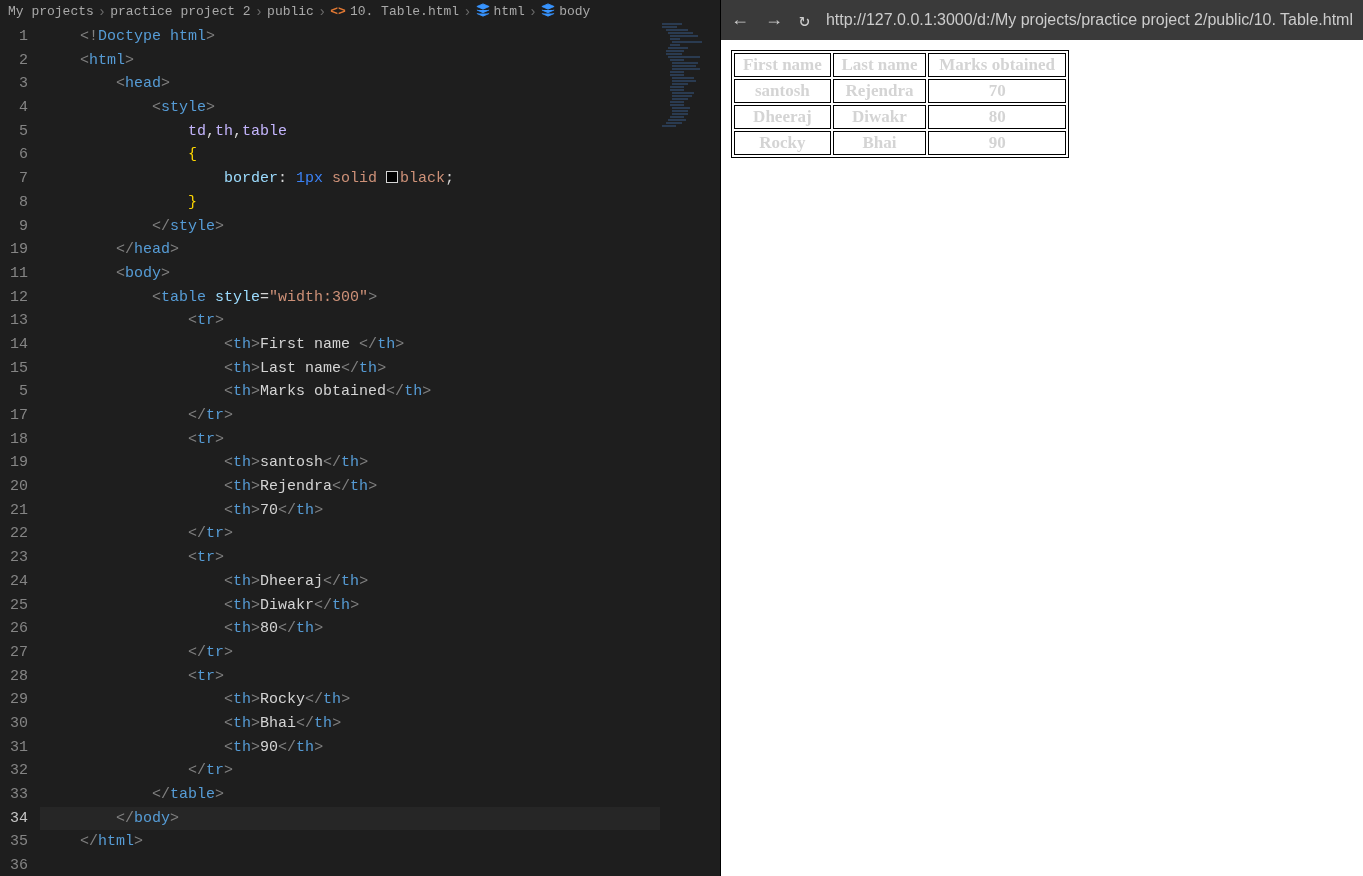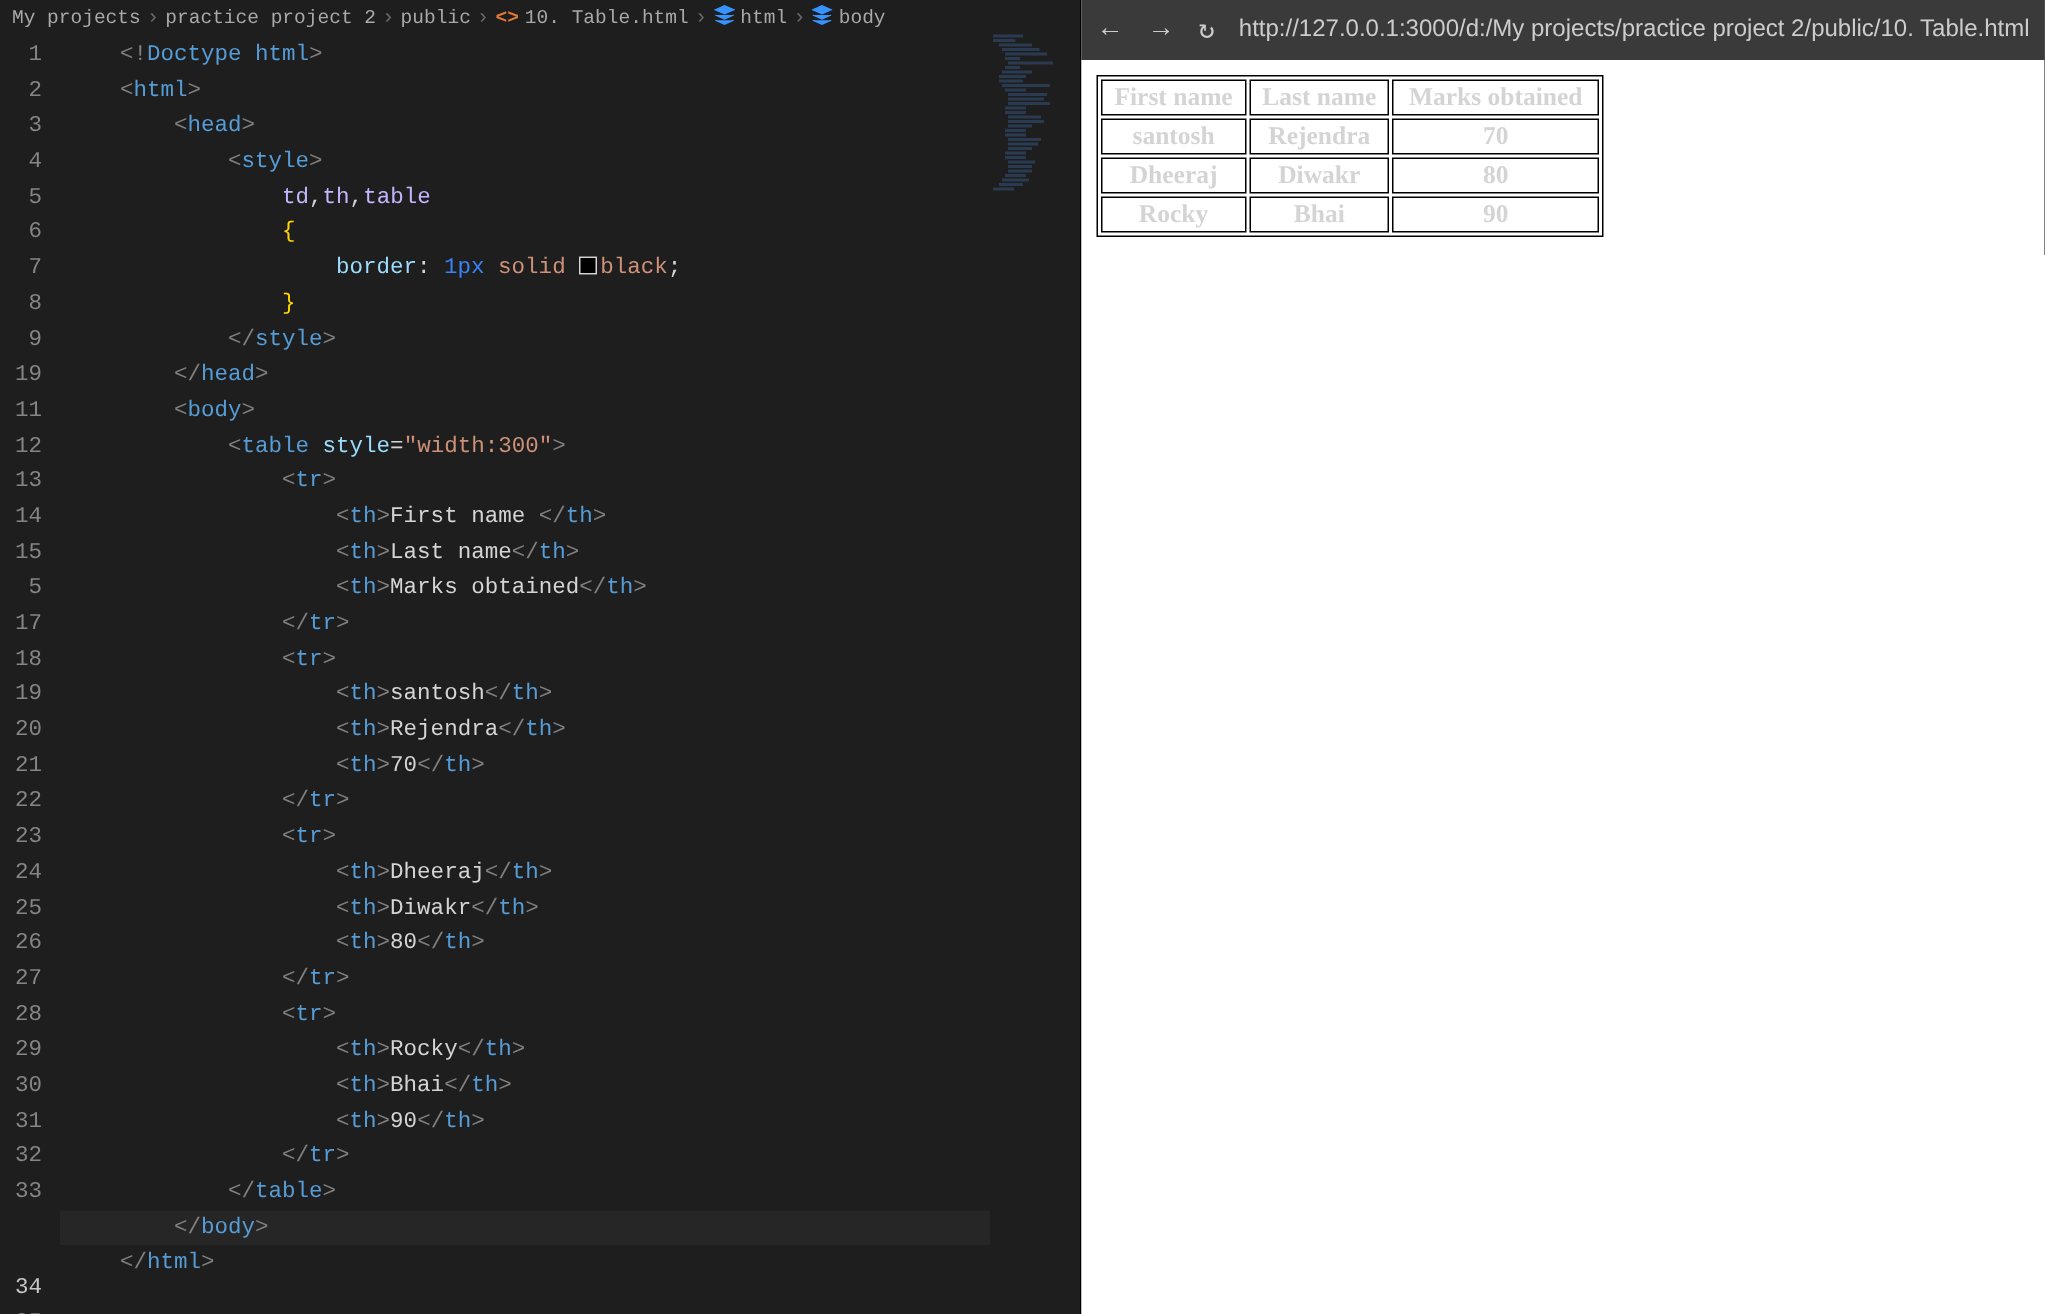--- a/index.html
+++ b/index.html
@@ -50,21 +50,21 @@
     }
     .gutter {
       width: 44px;
       text-align: right;
       color: #858585;
       padding-right: 16px;
       user-select: none;
       font-family: Consolas, 'Courier New', monospace;
     }
     .gutter .ln { height: 23.7px; }
-    .gutter .active { color: #c6c6c6; margin-top: 40px; }
+    .gutter .active { color: #c6c6c6; }
     .code {
       font-family: Consolas, 'Courier New', monospace;
       white-space: pre;
     }
     .code .line { height: 23.7px; display:block; }
     .code .line.active { background: rgba(255,255,255,0.04); margin-left:-4px; padding-left:4px; width: 620px;}
     .c-punct { color: #808080; }
     .c-doctype { color: #569cd6; }
     .c-tag { color: #569cd6; }
     .c-attrname { color: #9cdcfe; }

